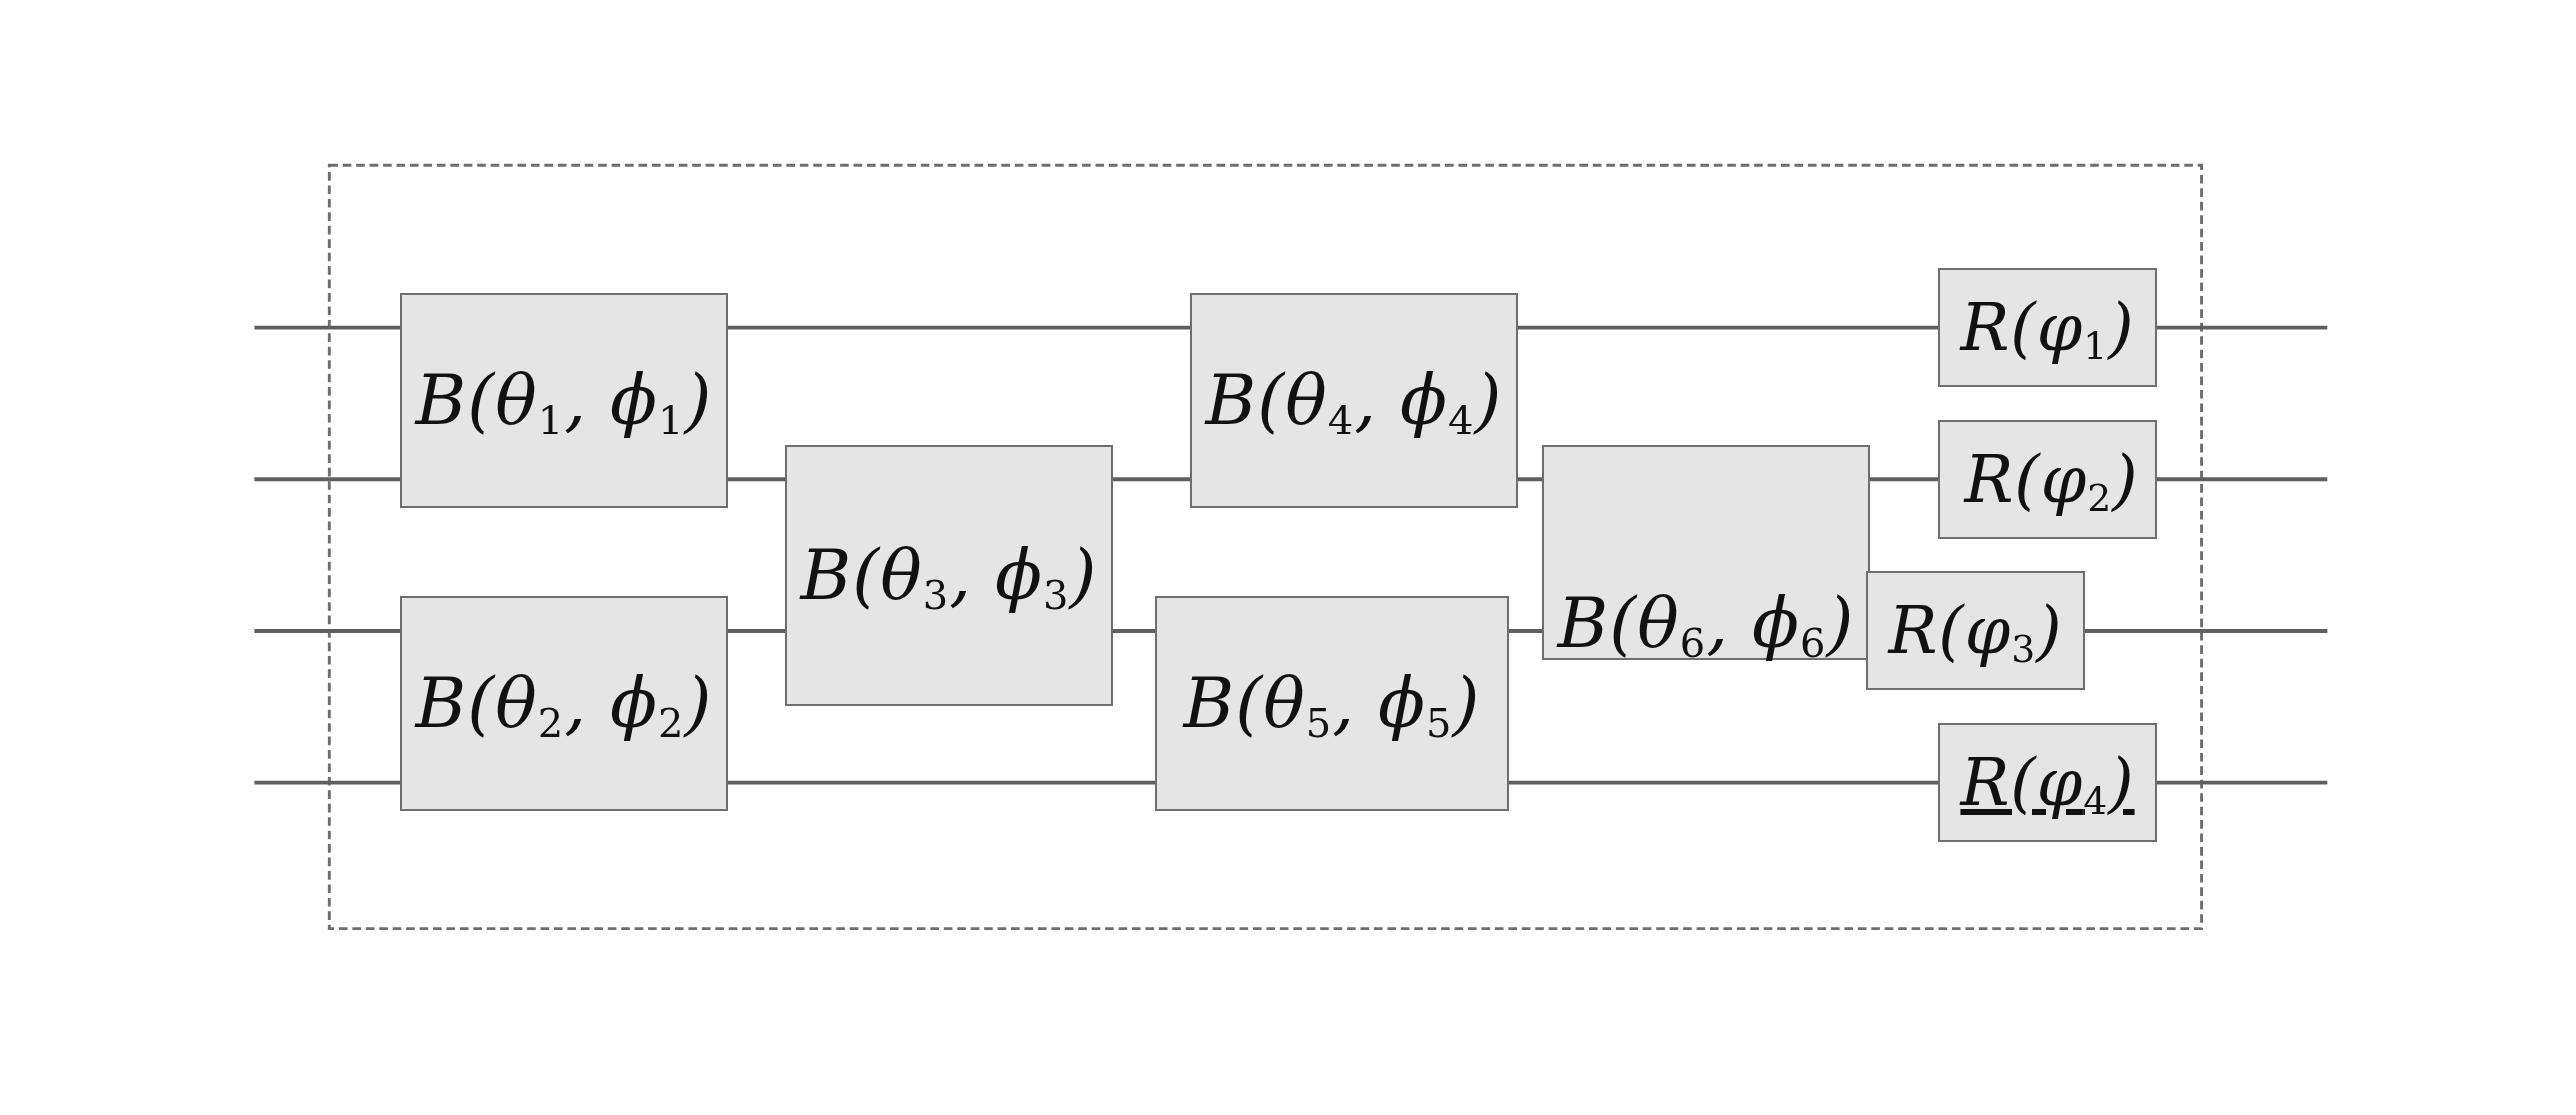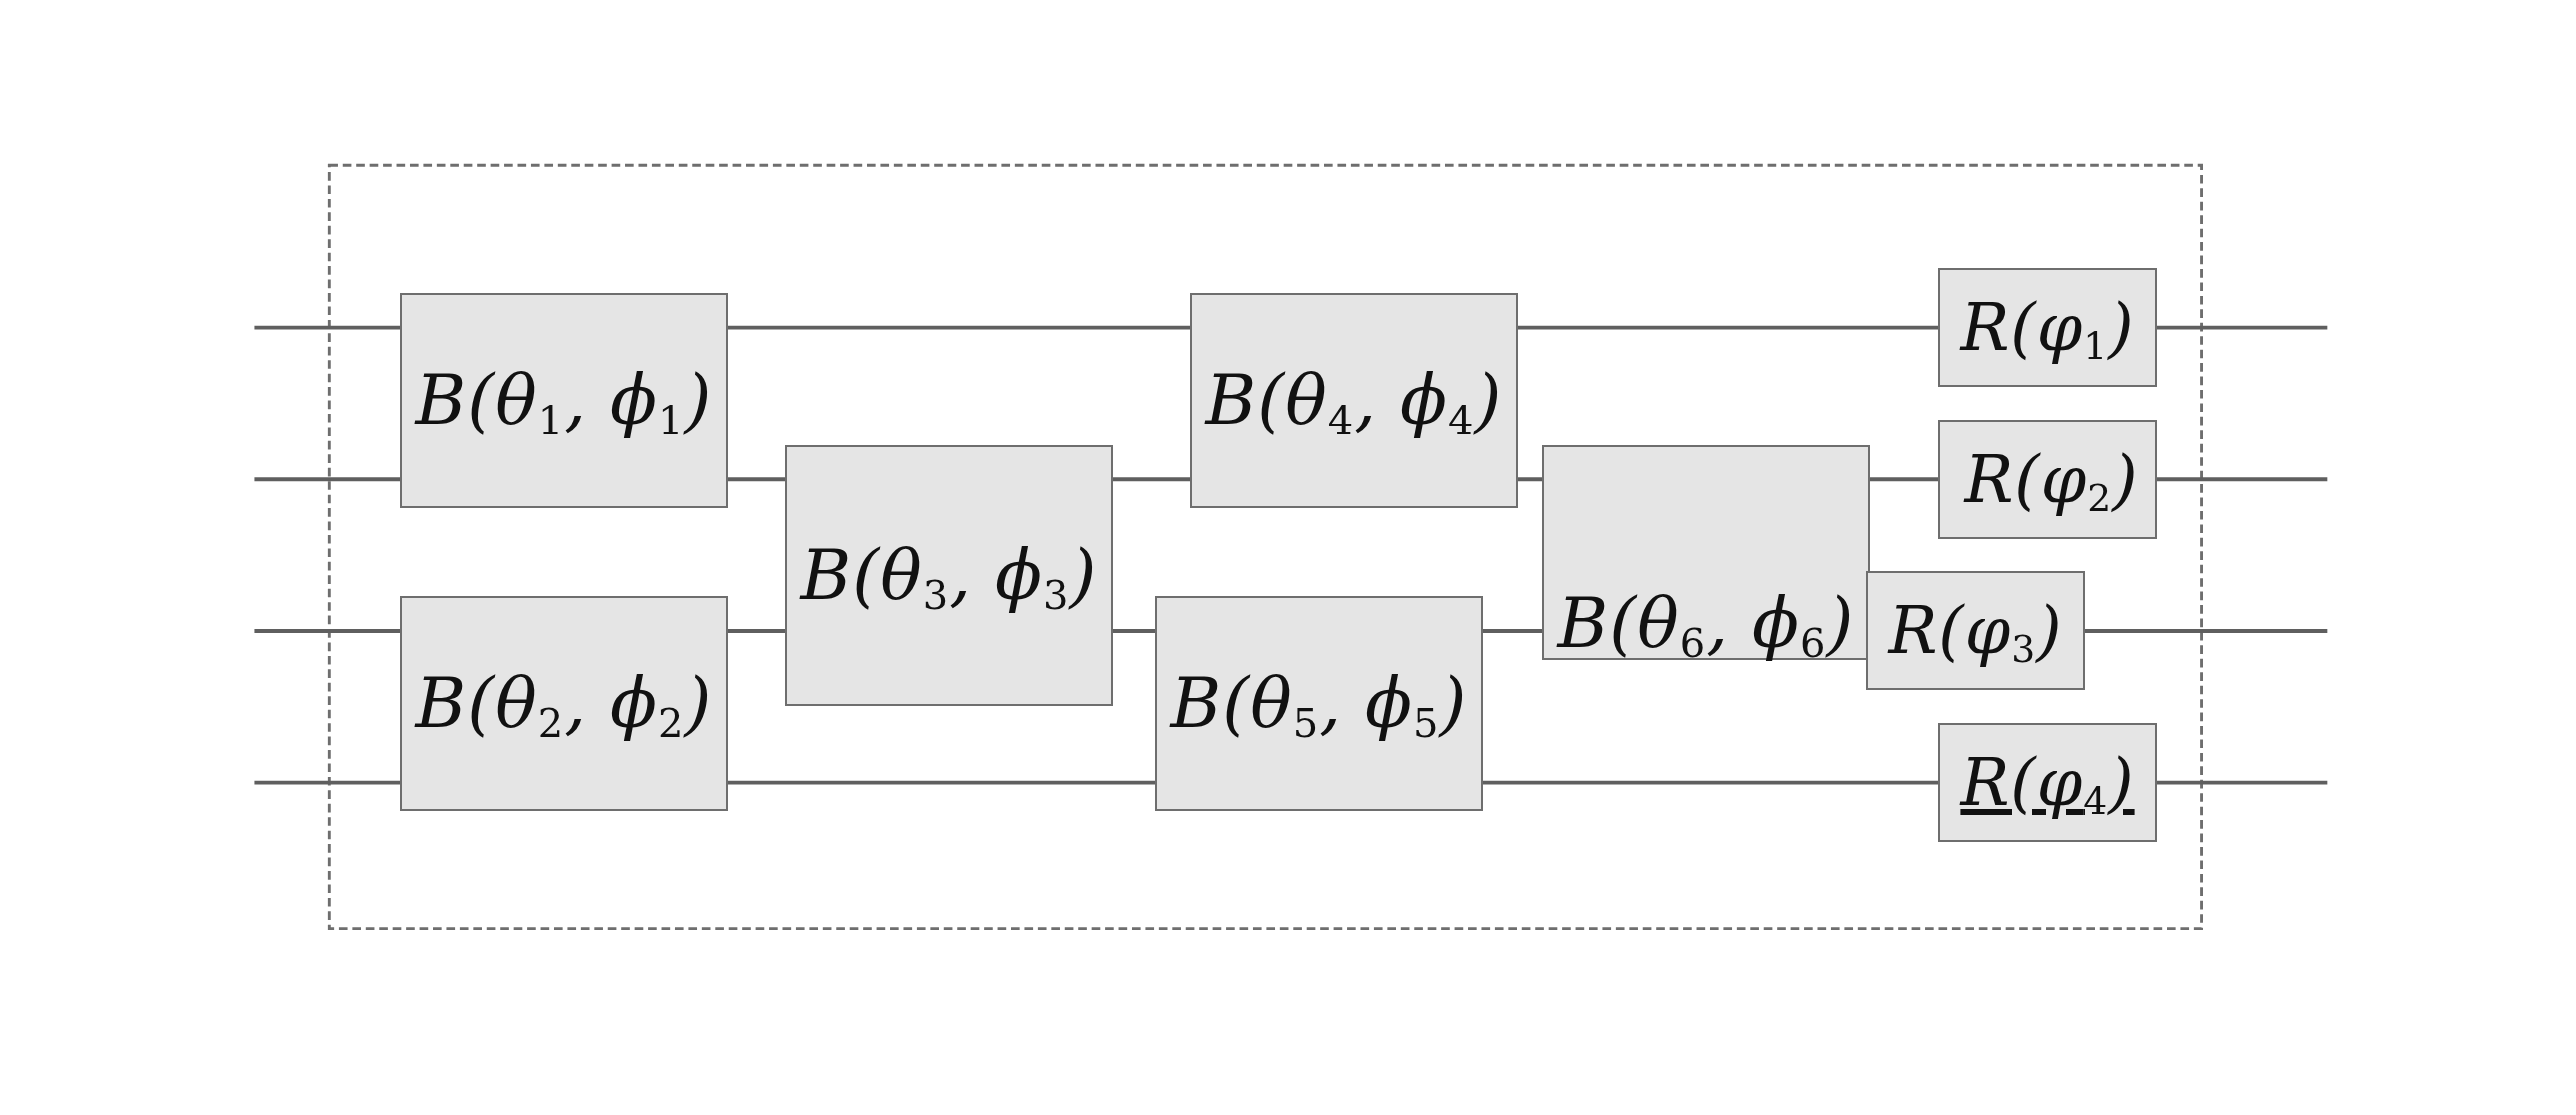--- a/index.html
+++ b/index.html
@@ -67,21 +67,21 @@
       </div>
       <div class="gate beamsplitter" style="left: 400px; top: 596px; width: 328px; height: 215px;">
         <span class="gate-label"><span>B(θ</span><sub>2</sub><span>, ϕ</span><sub>2</sub><span>)</span></span>
       </div>
       <div class="gate beamsplitter" style="left: 785px; top: 445px; width: 328px; height: 261px;">
         <span class="gate-label"><span>B(θ</span><sub>3</sub><span>, ϕ</span><sub>3</sub><span>)</span></span>
       </div>
       <div class="gate beamsplitter" style="left: 1155px; top: 293px; width: 328px; height: 215px; margin-left: 35px;">
         <span class="gate-label"><span>B(θ</span><sub>4</sub><span>, ϕ</span><sub>4</sub><span>)</span></span>
       </div>
-      <div class="gate beamsplitter" style="left: 1155px; top: 596px; width: 328px; height: 215px;">
+      <div class="gate beamsplitter" style="left: 1155px; top: 596px; width: 354px; height: 215px;">
         <span class="gate-label"><span>B(θ</span><sub>5</sub><span>, ϕ</span><sub>5</sub><span>)</span></span>
       </div>
       <div class="gate beamsplitter" style="left: 1542px; top: 445px; width: 328px; height: 215px; align-items: flex-end;">
         <span class="gate-label"><span>B(θ</span><sub>6</sub><span>, ϕ</span><sub>6</sub><span>)</span></span>
       </div>
       <div class="gate rotation" style="left: 1938px; top: 268px; width: 219px; height: 119px;">
         <span class="gate-label"><span>R(φ</span><sub>1</sub><span>)</span></span>
       </div>
       <div class="gate rotation" style="left: 1938px; top: 420px; width: 219px; height: 119px; padding-left: 8px;">
         <span class="gate-label"><span>R(φ</span><sub>2</sub><span>)</span></span>

